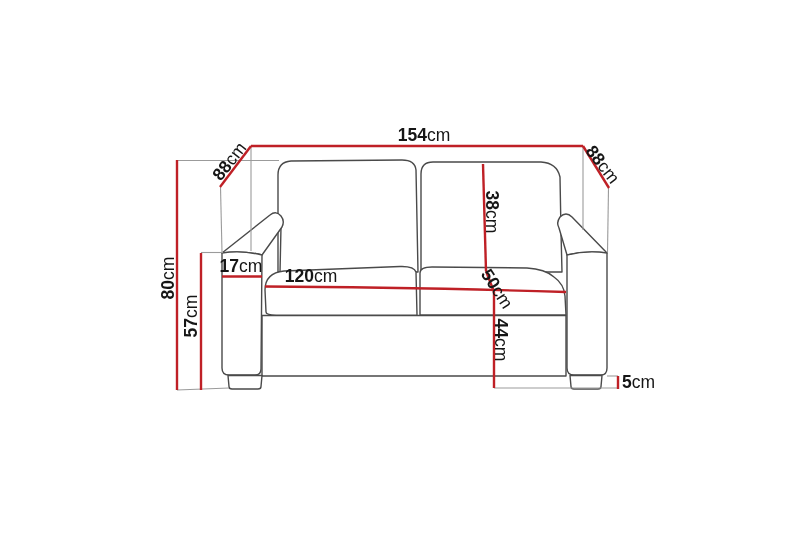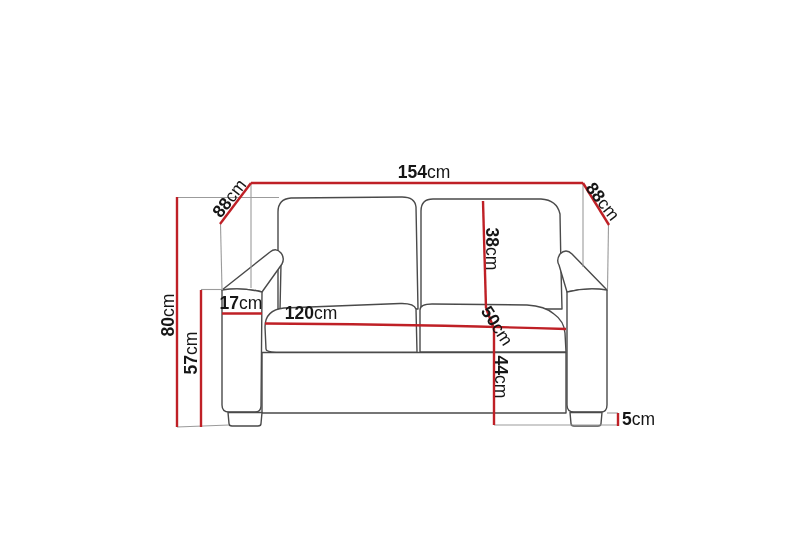--- a/index.html
+++ b/index.html
@@ -1,16 +1,16 @@
 <!DOCTYPE html>
 <html><head>
 <meta charset="utf-8">
 <style>
   html,body{margin:0;padding:0;background:#ffffff;}
-  .stage{position:relative;width:800px;height:422px;background:#ffffff;overflow:hidden;margin-top:37px;}
+  .stage{position:relative;width:800px;height:422px;background:#ffffff;overflow:hidden;}
   svg{display:block;}
   text{font-family:"Liberation Sans","DejaVu Sans",sans-serif;fill:#161616;font-size:17.5px;}
   .num{font-weight:700;}
   .unit{font-weight:400;}
   .outline{stroke:#4a4a4a;stroke-width:1.4;fill:none;stroke-linejoin:round;stroke-linecap:round;}
   .filled{fill:#ffffff;}
   .ext{stroke:#9b9b9b;stroke-width:1.1;fill:none;stroke-linecap:butt;}
   .dim{stroke:#bf2026;stroke-width:2.4;fill:none;stroke-linecap:butt;stroke-linejoin:miter;}
 </style>
 </head>

